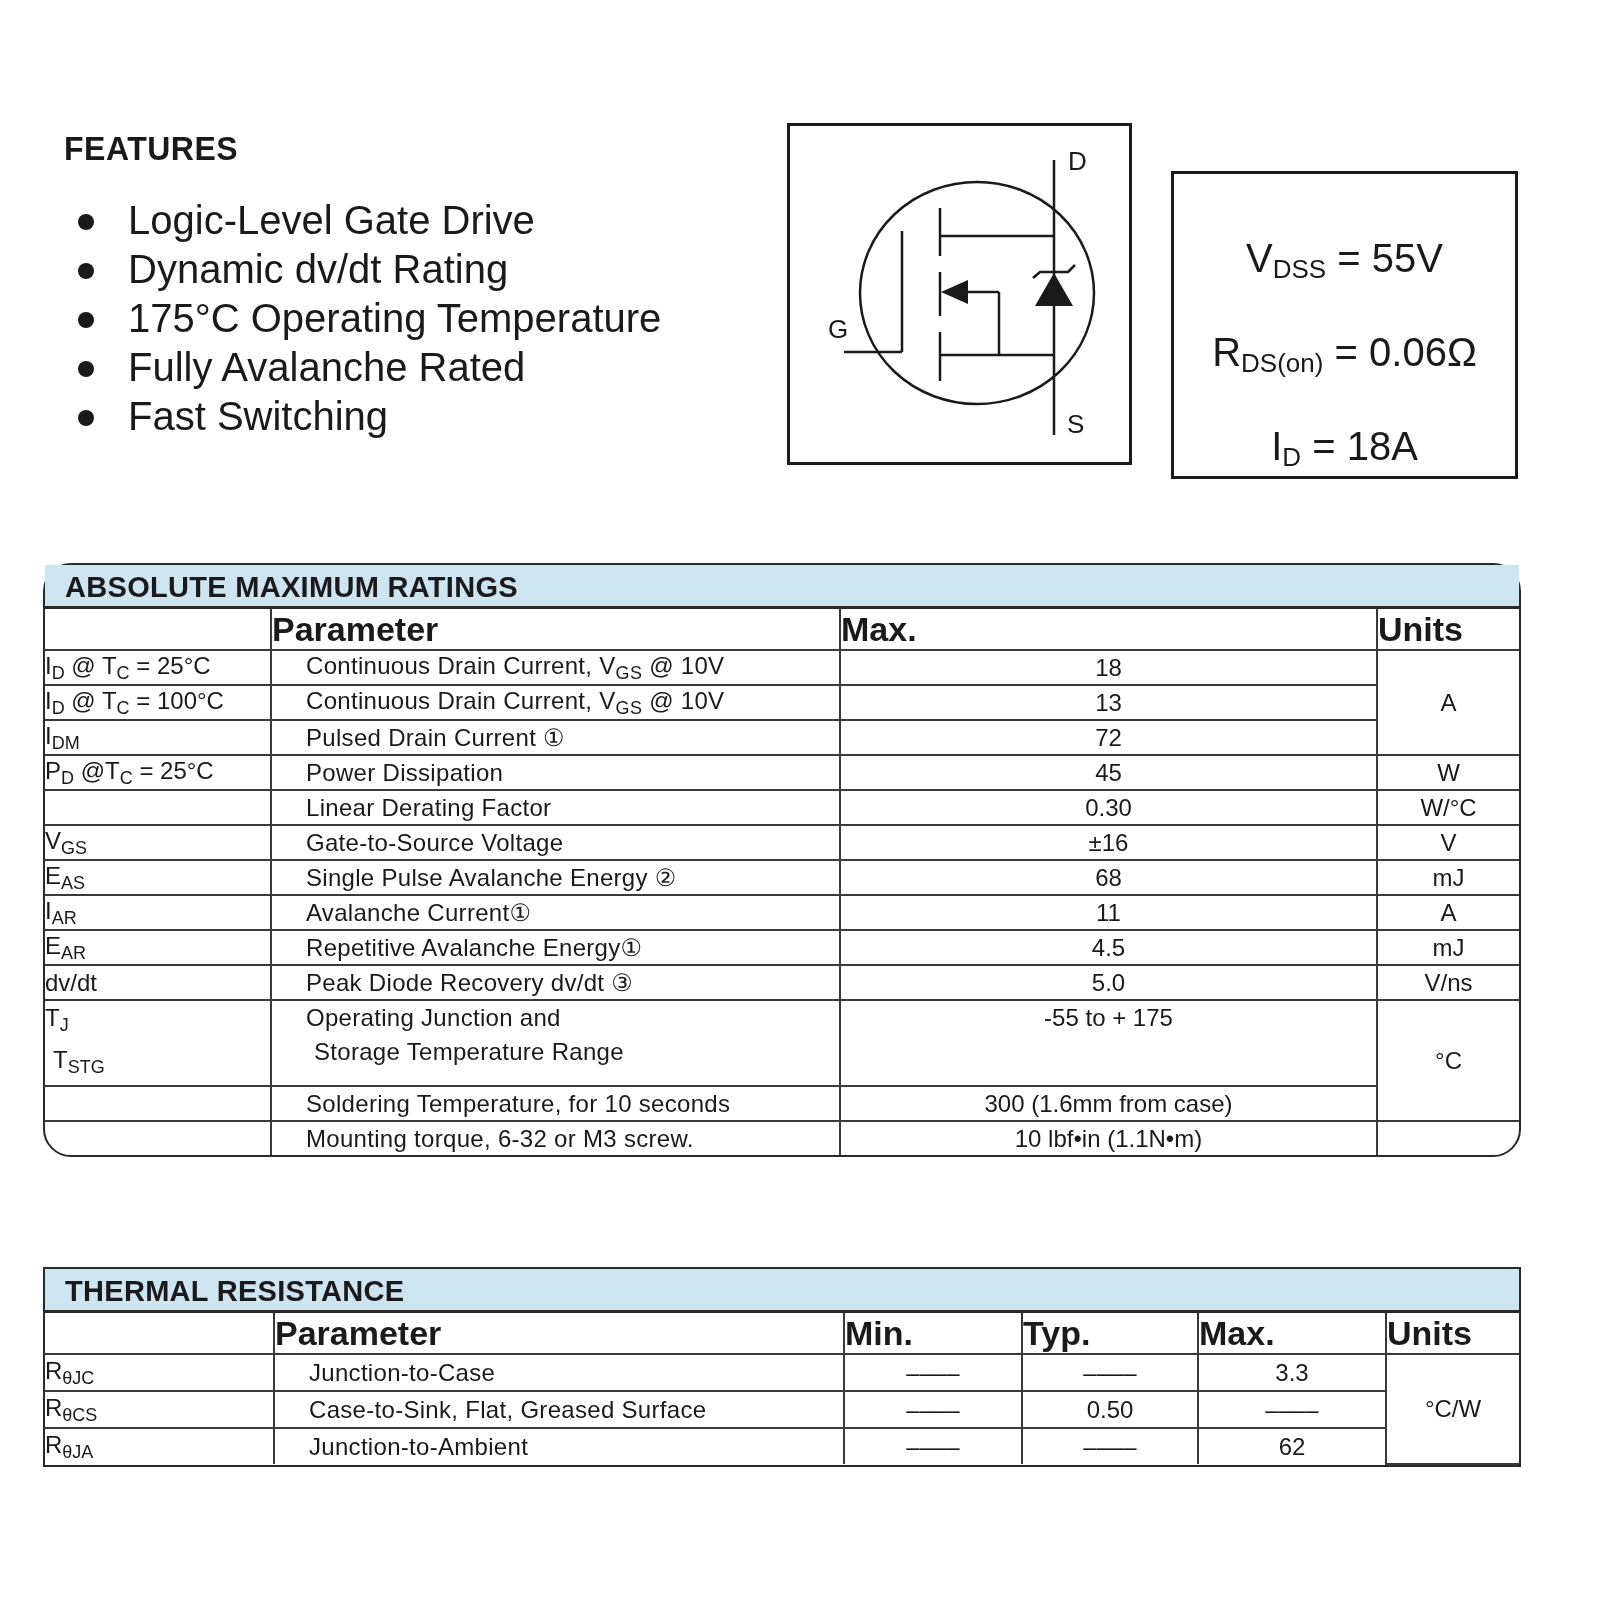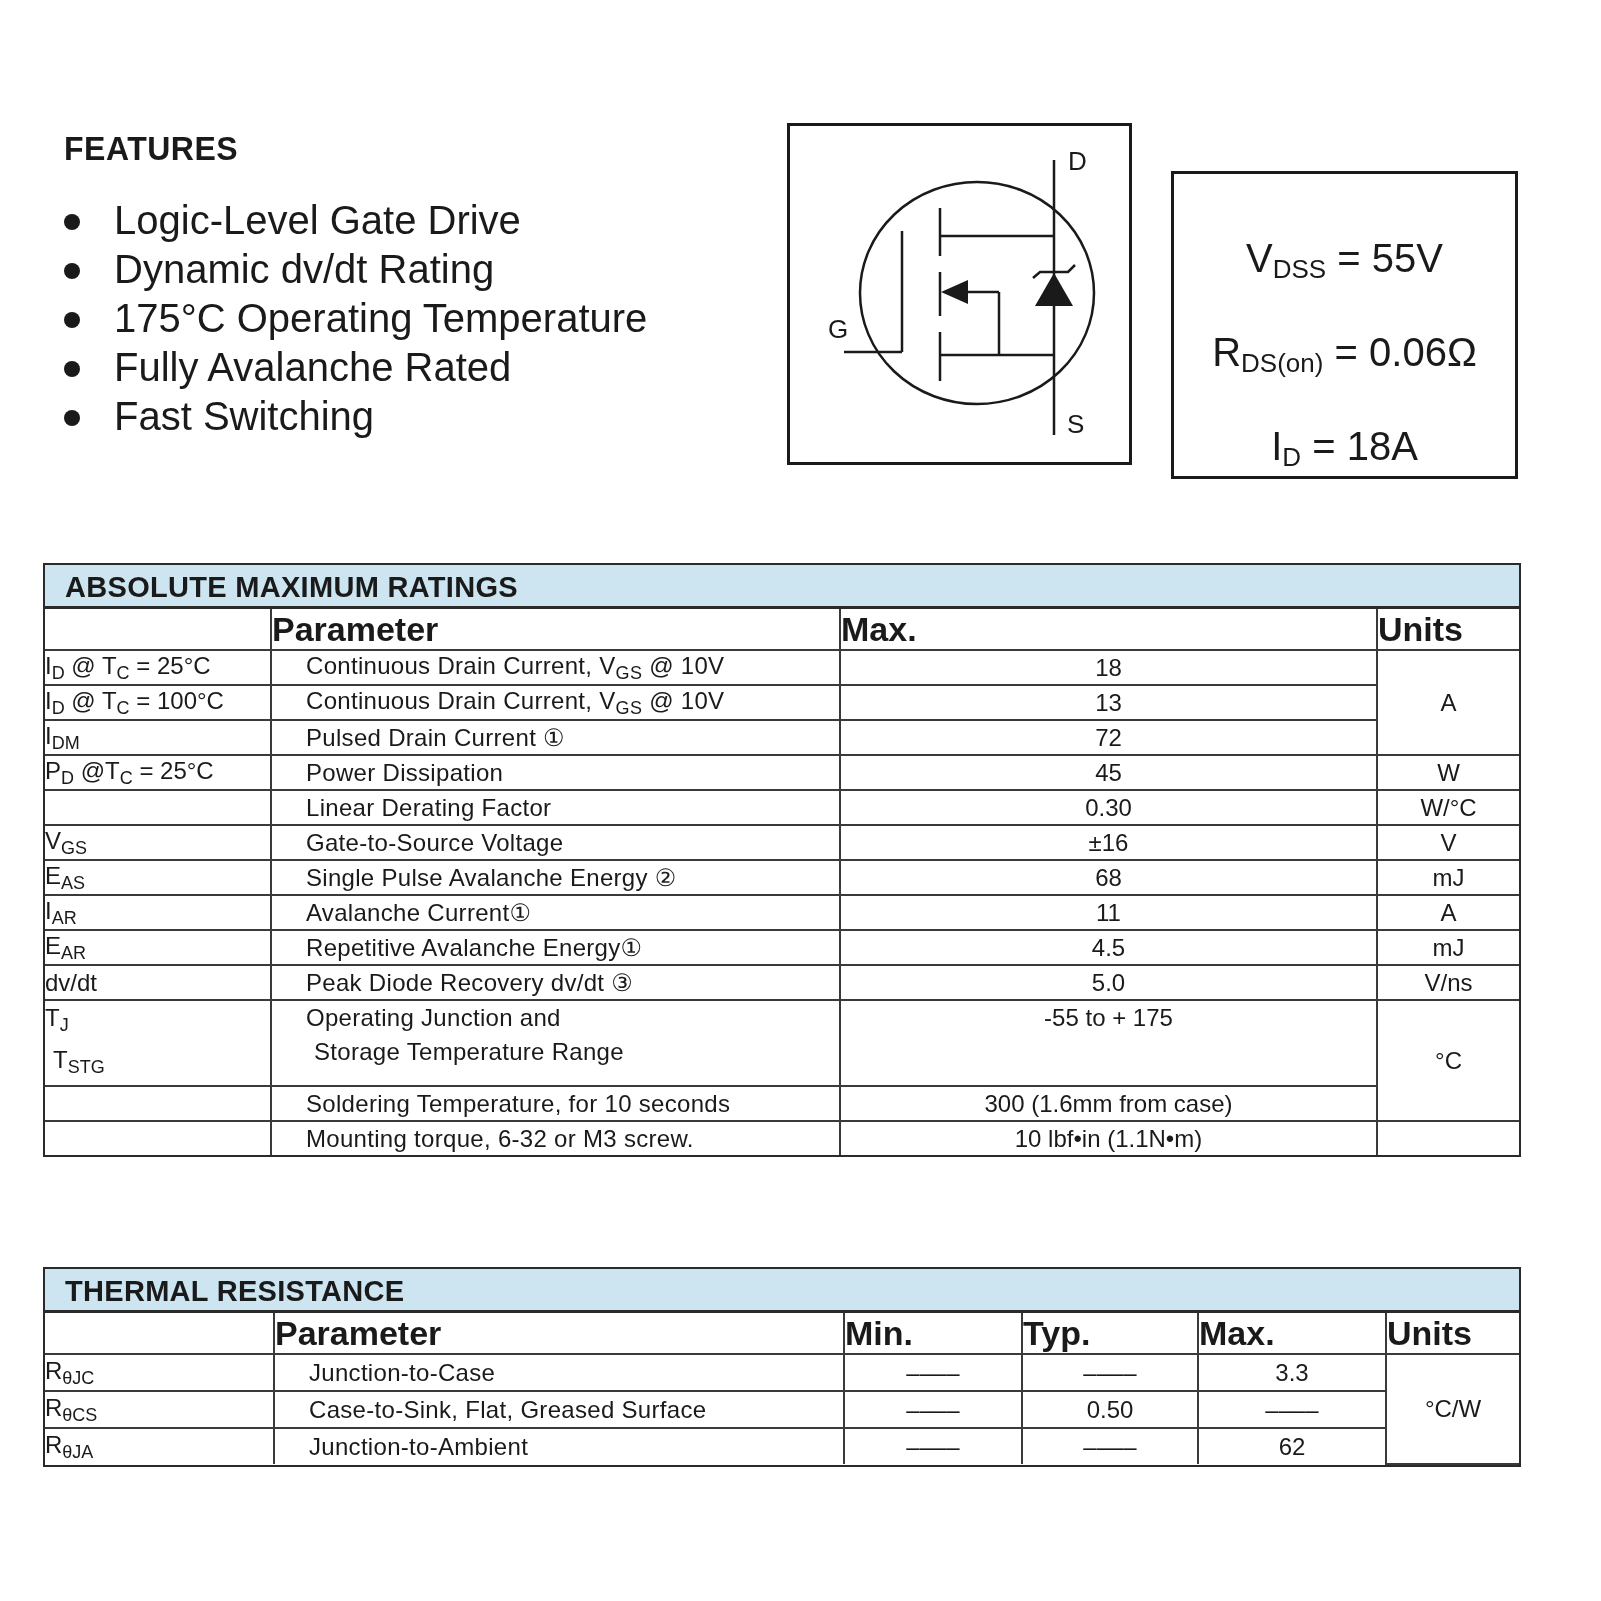--- a/index.html
+++ b/index.html
@@ -2,21 +2,21 @@
 <html><head>
 <meta charset="utf-8">
 <style>
   html, body { margin: 0; padding: 0; background: #ffffff; }
   body { width: 1601px; height: 1601px; position: relative; overflow: hidden; color: #1a1a1a;
          font-family: "Liberation Sans", sans-serif; }
 
   
   .features-title { position: absolute; left: 64px; top: 130px; font-size: 32px; font-weight: 900;
                     letter-spacing: 0.5px; font-family: "Liberation Sans", sans-serif; transform: scaleY(1.05); }
-  .features-list { position: absolute; left: 58px; top: 196px; margin: 0; padding: 0; list-style: none; }
+  .features-list { position: absolute; left: 72px; top: 196px; margin: 0; padding: 0; list-style: none; }
   .features-list li { position: relative; height: 49px; font-size: 40px; line-height: 49px; padding-left: 56px;
                       transform-origin: left center; white-space: nowrap; }
   .features-list li .bullet { position: absolute; left: 6px; top: 18px; width: 16px; height: 16px;
                               border-radius: 50%; background: #1a1a1a; }
 
   
   .symbol-box { position: absolute; left: 787px; top: 123px; width: 345px; height: 342px;
                 border: 3px solid #1a1a1a; box-sizing: border-box; }
   .symbol-box svg { position: absolute; left: 0; top: 0; }
   .pin-label { position: absolute; font-size: 26px; }
@@ -98,21 +98,21 @@
     <span>V</span><sub>DSS</sub> <span>= 55V</span>
   </div>
   <div class="spec-line" style="top:156px;">
     <span>R</span><sub>DS(on)</sub> <span>= 0.06Ω</span>
   </div>
   <div class="spec-line" style="top:250px;">
     <span>I</span><sub>D</sub> <span>= 18A</span>
   </div>
 </div>
 
-<div class="tbl-wrap" style="top:563px;">
+<div class="tbl-wrap" style="top:563px;border-radius:28px;">
   <div class="tbl-header">ABSOLUTE MAXIMUM RATINGS</div>
   <table class="amr">
     <colgroup>
         <col style="width:226px">
         <col style="width:569px">
         <col style="width:537px">
         <col style="width:142px">
       </colgroup>
     <thead>
       <tr>

